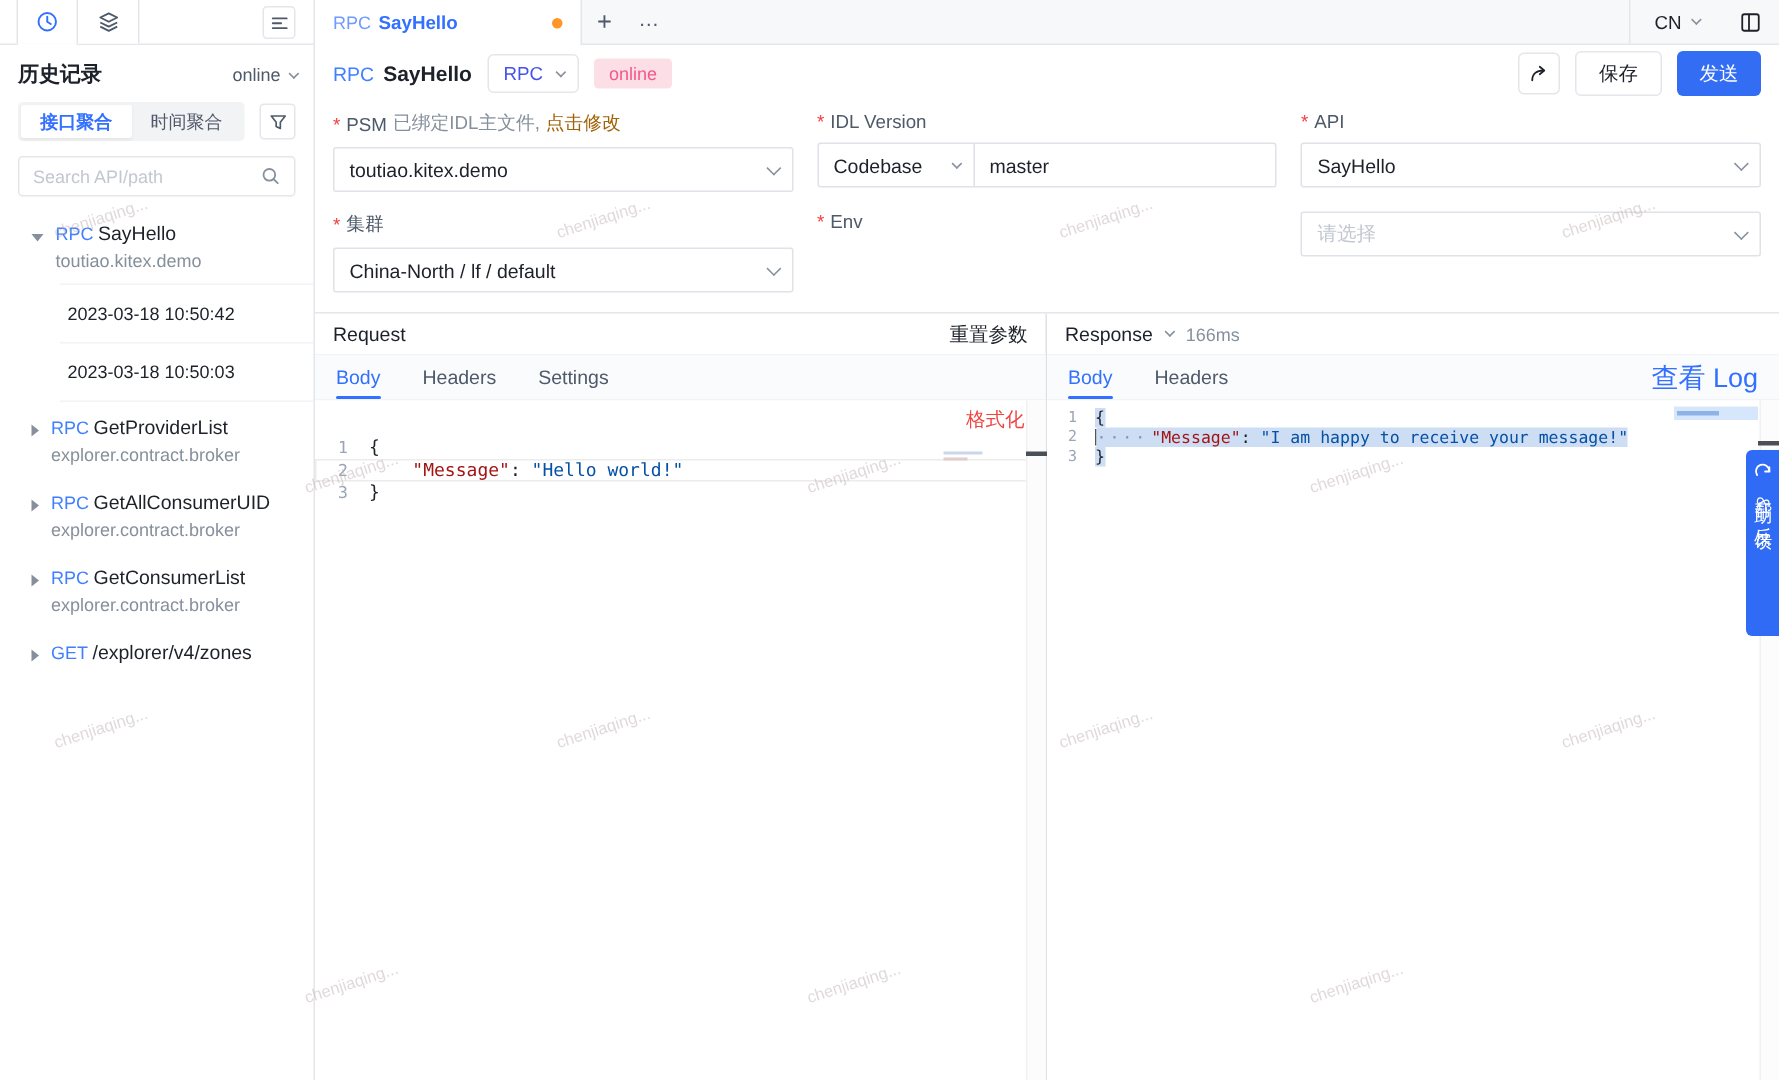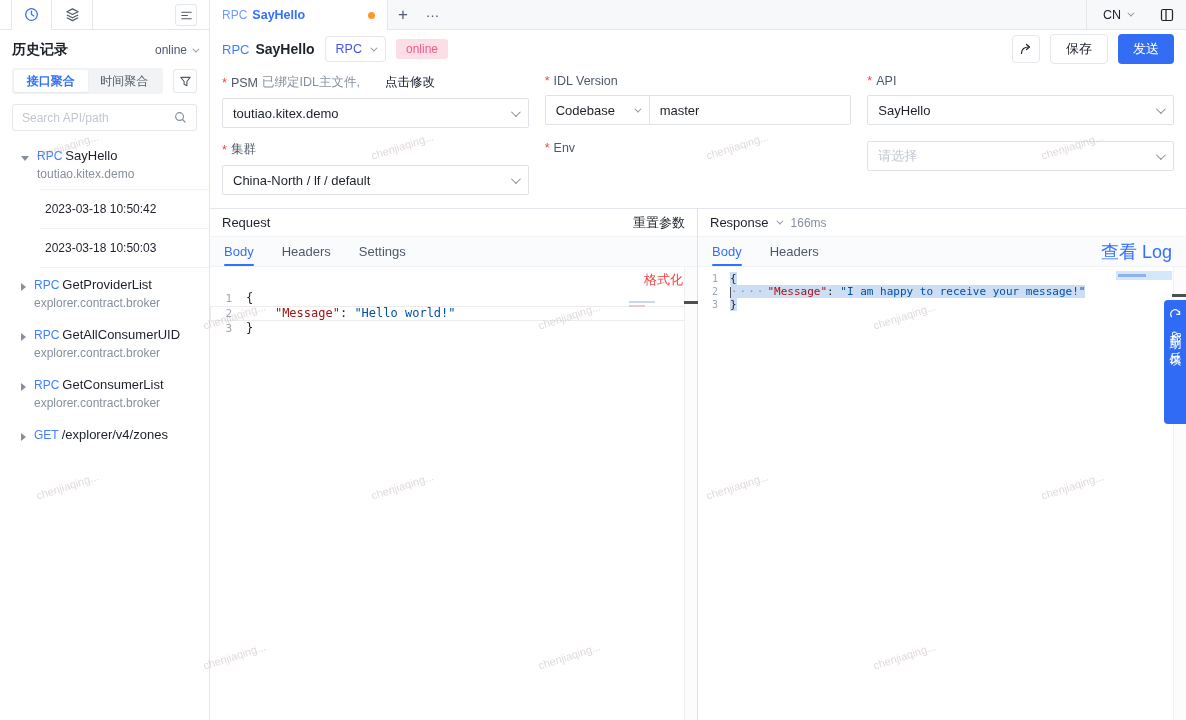--- a/index.html
+++ b/index.html
@@ -66,21 +66,21 @@
   .btn { height:30px; padding:0 15px; border-radius:4px; font-size:13px; display:flex; align-items:center; cursor:pointer; }
   .btn.ghost { border:1px solid #e5e6eb; background:#fff; color:#1d2129; }
   .btn.primary { background:#336df4; color:#fff; border:none; }
 
   .form { padding:6px 12px 0; flex:none; }
   .form-row { display:flex; gap:16px; margin-bottom:13px; }
   .field { flex:1; min-width:0; }
   .flabel { font-size:12.5px; color:#4e5969; margin-bottom:7px; display:flex; align-items:center; gap:4px; white-space:nowrap; }
   .star { color:#f53f3f; }
   .hint { color:#86909c; }
-  .hint-link { color:#0f172a; cursor:pointer;margin-left:21px; }
+  .hint-link { color:#a16207; cursor:pointer; }
   .control { height:30px; border:1px solid #e0e2e8; border-radius:2px; display:flex; align-items:center; padding:0 10px; font-size:13px; cursor:pointer; background:#fff; }
   .control .chev { margin-left:auto; }
   .control.group { padding:0; }
   .g-cell1 { width:104px; display:flex; align-items:center; gap:8px; padding:0 10px; border-right:1px solid #e0e2e8; height:100%; }
   .g-cell2 { flex:1; padding:0 10px; }
   .ph { color:#c2c7d0;text-align:right; }
 
   
   .workspace { flex:1; display:flex; border-top:1px solid #e5e6eb; min-height:0; position:relative; }
   .panel { width:488px; display:flex; flex-direction:column; min-width:0; }

